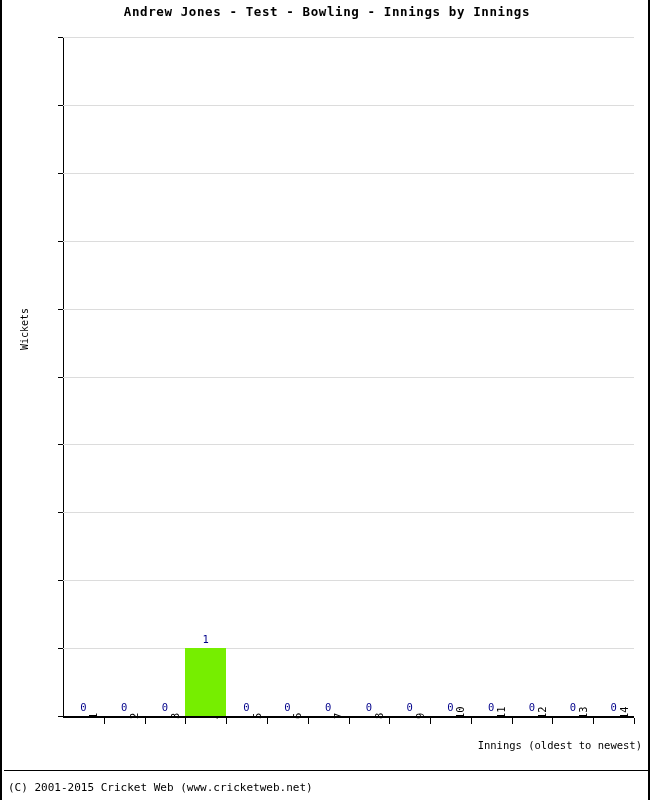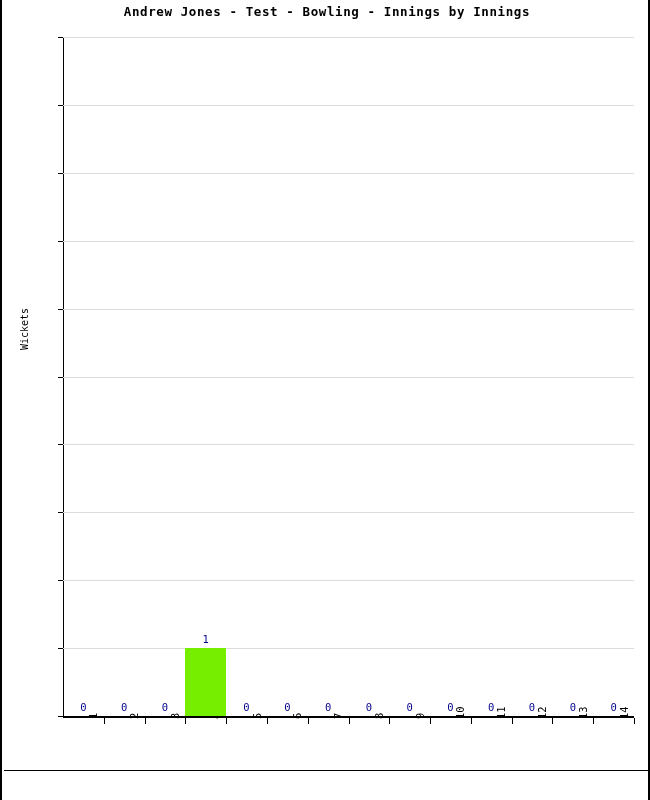--- a/index.html
+++ b/index.html
@@ -245,16 +245,18 @@
         <div class="bar-label" style="left: 408.25px; width: 40px; top: 665px;">0</div>
         <div class="bar bar-zero" style="left: 448.536px; width: 41px; height: 0px; background: transparent;"></div>
         <div class="bar-label" style="left: 449.036px; width: 40px; top: 665px;">0</div>
         <div class="bar bar-zero" style="left: 489.321px; width: 41px; height: 0px; background: transparent;"></div>
         <div class="bar-label" style="left: 489.821px; width: 40px; top: 665px;">0</div>
         <div class="bar bar-zero" style="left: 530.107px; width: 41px; height: 0px; background: transparent;"></div>
         <div class="bar-label" style="left: 530.607px; width: 40px; top: 665px;">0</div>
       </div>
   </div>
 
+  <div id="xlabel">Innings (oldest to newest)</div>
 
   <div id="footer-divider"></div>
+  <div id="footer-text">(C) 2001-2015 Cricket Web (www.cricketweb.net)</div>
 
 </div>
 
 </body></html>

